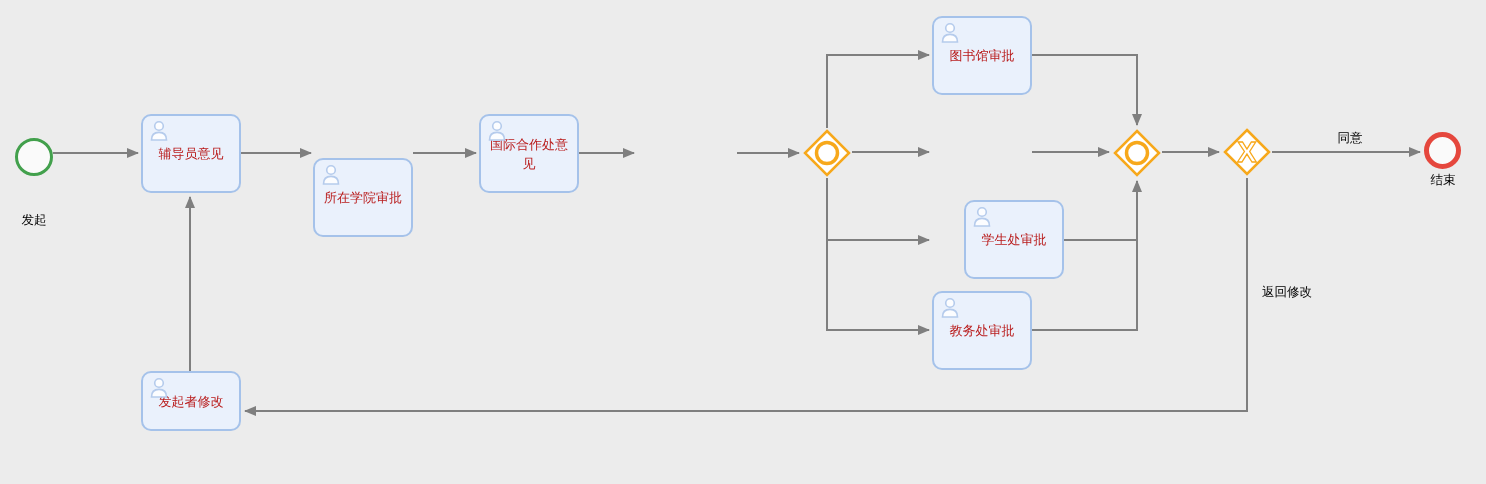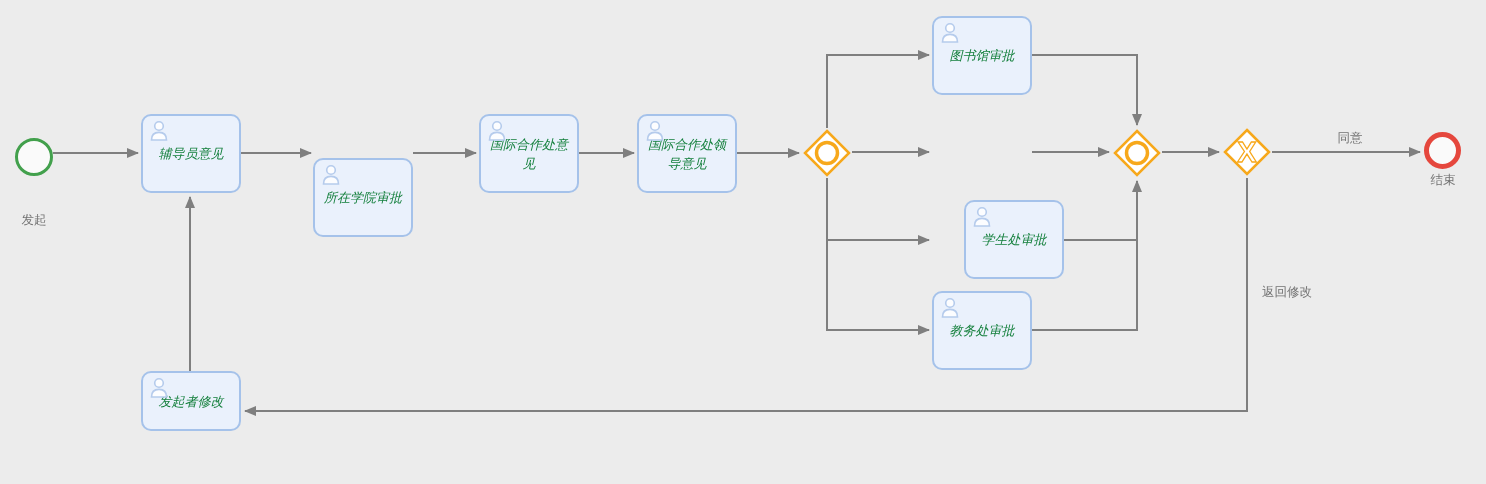--- a/index.html
+++ b/index.html
@@ -26,24 +26,23 @@
     box-sizing: border-box;
     background: #eaf1fc;
     border: 2px solid #a5c2ea;
     border-radius: 10px;
     display: flex;
     align-items: center;
     justify-content: center;
     text-align: center;
     font-size: 13px;
     line-height: 1.4;
-    color: #15803d;
+    color: #b91c1c;
     padding: 6px 6px 4px 6px;
     cursor: default;
-    font-style: italic;
   }
   .task .user-icon {
     position: absolute;
     top: 3px;
     left: 4px;
   }
 
   .gateway {
     position: absolute;
     width: 50px;
@@ -65,21 +64,21 @@
     width: 37px; height: 37px;
     box-sizing: border-box;
     border: 5px solid #e5473d;
     border-radius: 50%;
     background: #fafafa;
   }
 
   .node-label, .flow-label {
     position: absolute;
     font-size: 12.5px;
-    color: #737373;
+    color: #000000;
     white-space: nowrap;
   }
   .centered { text-align: center; }
 </style>
 </head>
 <body>
 
 <div class="canvas">
 
   <svg class="connectors" width="1486" height="484" viewBox="0 0 1486 484">
@@ -135,29 +134,20 @@
   <div class="task" style="left:479px; top:114px;justify-content:center;">
     <svg class="user-icon" width="24" height="24" viewBox="0 0 24 24">
       <g fill="#fcfdff" stroke="#b5cbec" stroke-width="1.6">
         <circle cx="12" cy="7" r="4.3"></circle>
         <path d="M4.5 21 c0 -5.5 3.2 -7.6 7.5 -7.6 s7.5 2.1 7.5 7.6 z"></path>
       </g>
     </svg>
     <span>国际合作处意见</span>
   </div>
 
-  <div class="task" style="left:637px; top:114px;">
-    <svg class="user-icon" width="24" height="24" viewBox="0 0 24 24">
-      <g fill="#fcfdff" stroke="#b5cbec" stroke-width="1.6">
-        <circle cx="12" cy="7" r="4.3"></circle>
-        <path d="M4.5 21 c0 -5.5 3.2 -7.6 7.5 -7.6 s7.5 2.1 7.5 7.6 z"></path>
-      </g>
-    </svg>
-    <span>国际合作处领导意见</span>
-  </div>
 
   <div class="task" style="left:932px; top:16px;">
     <svg class="user-icon" width="24" height="24" viewBox="0 0 24 24">
       <g fill="#fcfdff" stroke="#b5cbec" stroke-width="1.6">
         <circle cx="12" cy="7" r="4.3"></circle>
         <path d="M4.5 21 c0 -5.5 3.2 -7.6 7.5 -7.6 s7.5 2.1 7.5 7.6 z"></path>
       </g>
     </svg>
     <span>图书馆审批</span>
   </div>

